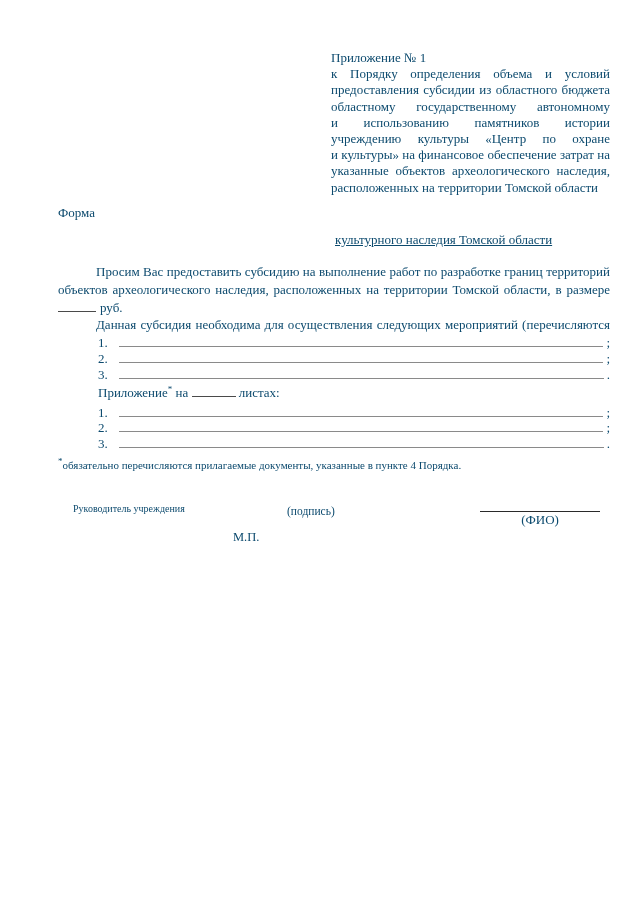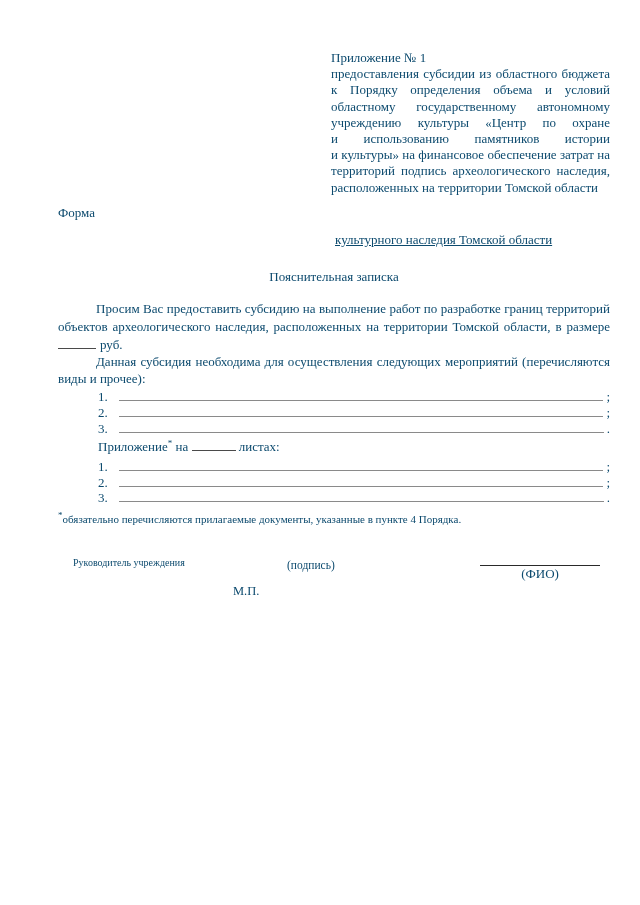--- a/index.html
+++ b/index.html
@@ -87,47 +87,45 @@
   .fio-caption { font-size: 13px; line-height: 14px; }
   .stamp { position: absolute; left: 175px; top: 27px; font-size: 12.5px; }
 </style>
 </head>
 <body>
 
 <div class="page">
 
   <div class="header-block">
     <div>Приложение № 1</div>
+    <div class="just">к Порядку определения объема и условий</div>
     <div class="just">предоставления субсидии из областного бюджета</div>
-    <div class="just">к Порядку определения объема и условий</div>
     <div class="just">областному государственному автономному</div>
+    <div class="just">и использованию памятников истории</div>
     <div class="just">учреждению культуры «Центр по охране</div>
-    <div class="just">и использованию памятников истории</div>
     <div class="just">и культуры» на финансовое обеспечение затрат на</div>
-    <div class="just">территорий подпись археологического наследия,</div>
+    <div class="just">указанные объектов археологического наследия,</div>
     <div>расположенных на территории Томской области</div>
   </div>
 
   <div class="form-label">Форма</div>
 
   <div class="addressee">
     <div class="a-line2">культурного наследия Томской области</div>
   </div>
 
-  <div class="doc-title">Пояснительная записка</div>
 
   <div class="para first">
     <div class="indent just">Просим Вас предоставить субсидию на выполнение работ по разработке границ территорий</div>
     <div class="just">объектов археологического наследия, расположенных на территории Томской области, в размере</div>
     <div><span class="blank blank-amount"></span><span>руб.</span></div>
   </div>
 
   <div class="para">
     <div class="indent just">Данная субсидия необходима для осуществления следующих мероприятий (перечисляются</div>
-    <div>виды и прочее):</div>
   </div>
 
   <div class="fill-list">
     <div class="fill-item">
       <span class="num">1.</span>
       <span class="fill-line"></span>
       <span class="punct">;</span>
     </div>
     <div class="fill-item">
       <span class="num">2.</span>

